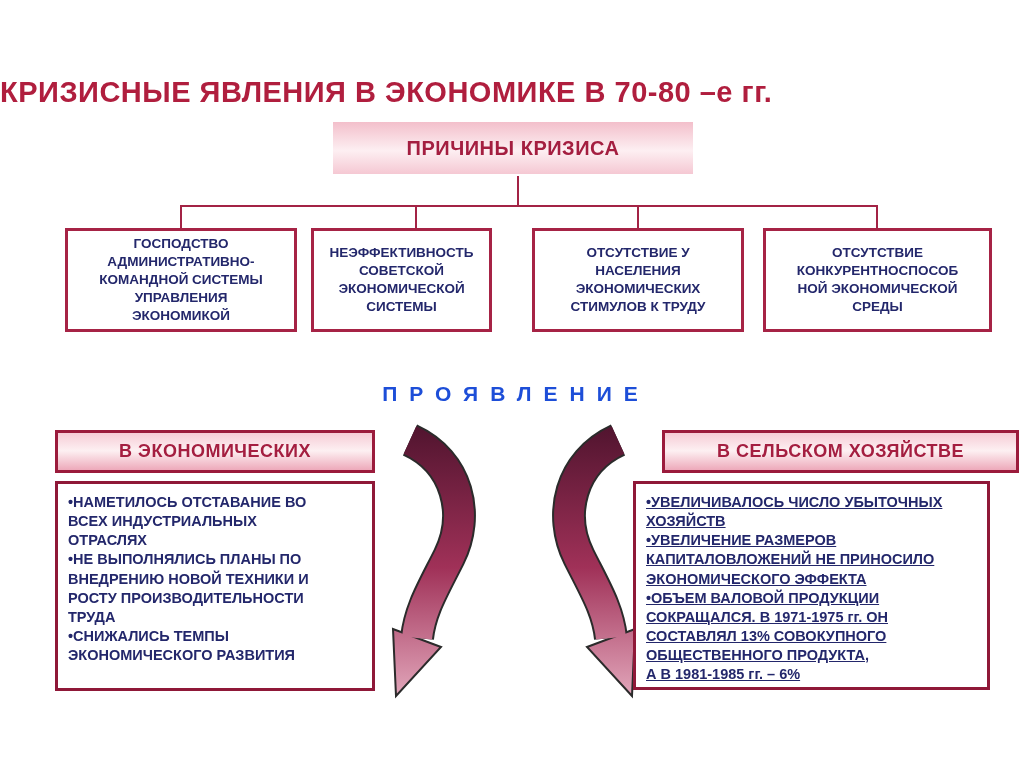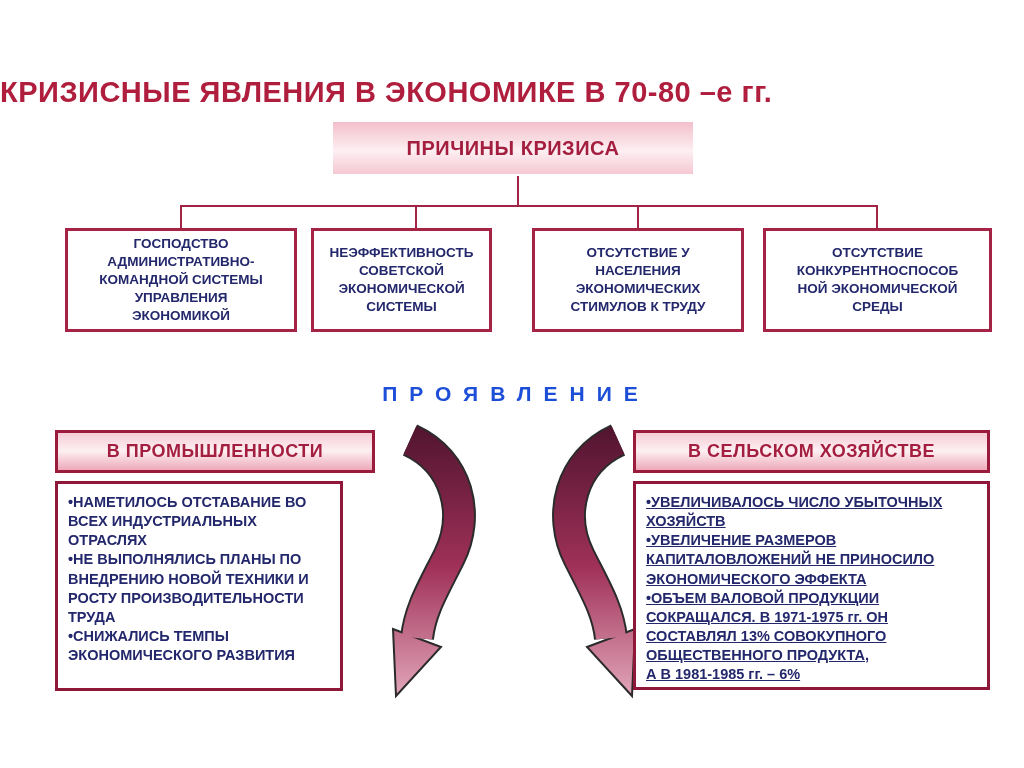--- a/index.html
+++ b/index.html
@@ -43,29 +43,29 @@
 
   .section-header {
     position:absolute; top:430px; height:43px;
     border:3px solid #9b1b3c;
     background:linear-gradient(180deg,#f6ccd6 0%, #fdf0f2 48%, #eda9ba 100%);
     color:#a41e40; font-size:18px; font-weight:bold;
     display:flex; align-items:center; justify-content:center;
     letter-spacing:0.5px;
   }
   .header-industry    { left:55px;  width:320px; }
-  .header-agriculture { left:633px; width:357px; }
+  .header-agriculture { left:662px; width:357px; }
 
   .content-box {
     position:absolute; top:481px;
     border:3px solid #8f1838; background:#ffffff;
     padding:9px 10px; color:#23276b; font-weight:bold;
     font-size:14.5px; line-height:1.32;
   }
-  .box-industry    { left:55px;  width:288px; height:210px; }
+  .box-industry    { left:55px;  width:320px; height:210px; }
   .box-agriculture { left:633px; width:357px; height:209px;text-decoration:underline; }
   .bullet { white-space:pre-line; }
 </style>
 </head>
 <body>
 
 <div class="slide">
 
   <div class="page-title">КРИЗИСНЫЕ ЯВЛЕНИЯ В ЭКОНОМИКЕ В 70-80 –е гг.</div>
 
@@ -115,21 +115,21 @@
 НАСЕЛЕНИЯ
 ЭКОНОМИЧЕСКИХ
 СТИМУЛОВ К ТРУДУ</div>
   <div class="cause-box cause-4">ОТСУТСТВИЕ
 КОНКУРЕНТНОСПОСОБ
 НОЙ ЭКОНОМИЧЕСКОЙ
 СРЕДЫ</div>
 
   <div class="manifestation-title">ПРОЯВЛЕНИЕ</div>
 
-  <div class="section-header header-industry">В ПРОМЫШЛЕННОСТИ</div>
+  <div class="section-header header-industry">В ЭКОНОМИЧЕСКИХ</div>
   <div class="section-header header-agriculture">В СЕЛЬСКОМ ХОЗЯЙСТВЕ</div>
 
   <div class="content-box box-industry">
     <div class="bullet">•НАМЕТИЛОСЬ ОТСТАВАНИЕ ВО
 ВСЕХ ИНДУСТРИАЛЬНЫХ
 ОТРАСЛЯХ</div>
     <div class="bullet">•НЕ ВЫПОЛНЯЛИСЬ ПЛАНЫ ПО
 ВНЕДРЕНИЮ НОВОЙ ТЕХНИКИ И
 РОСТУ ПРОИЗВОДИТЕЛЬНОСТИ
 ТРУДА</div>

